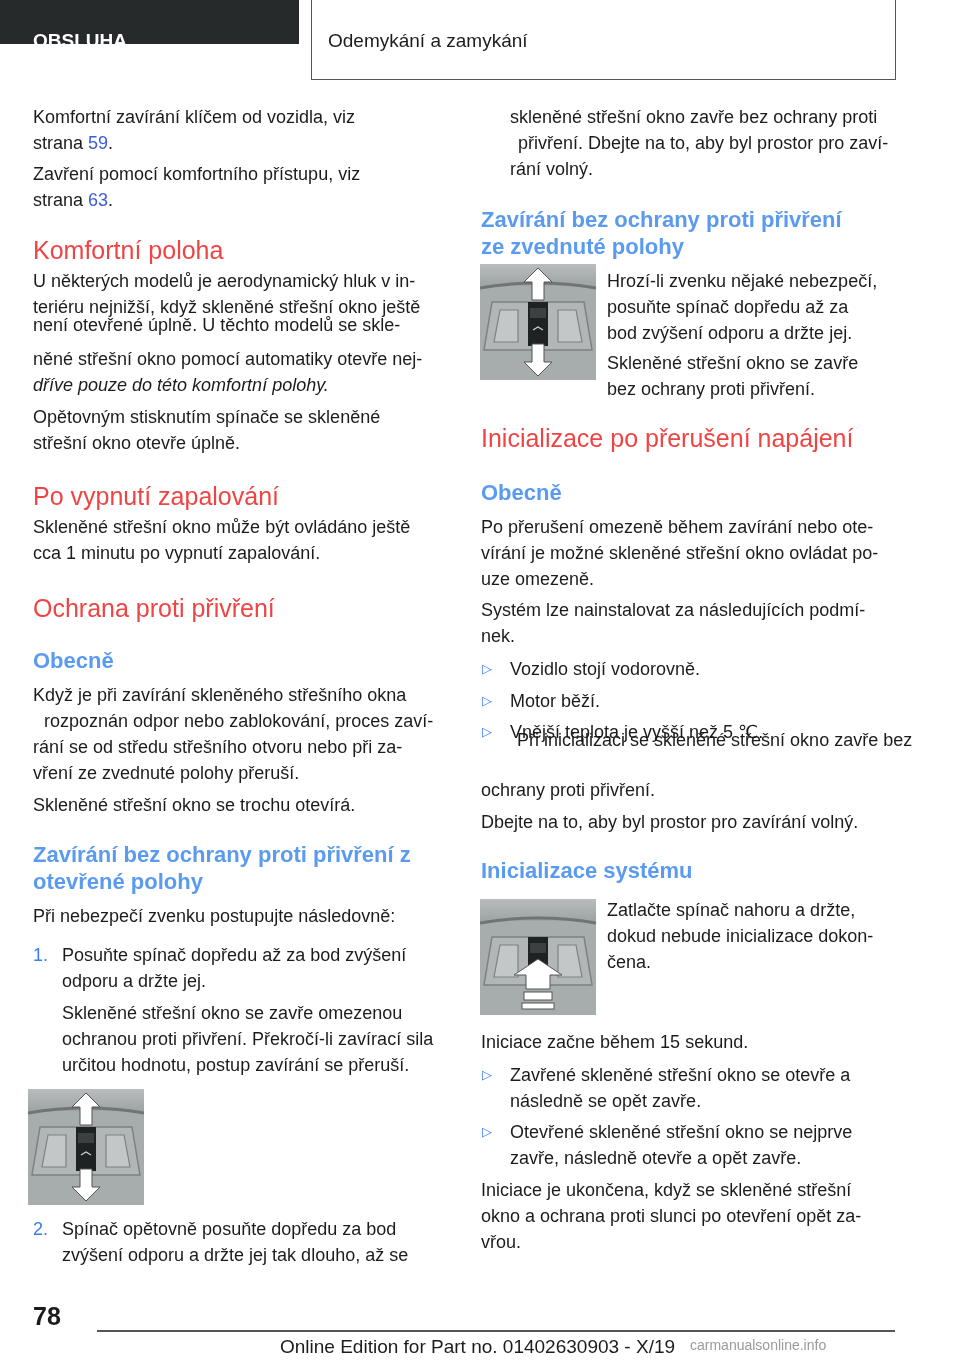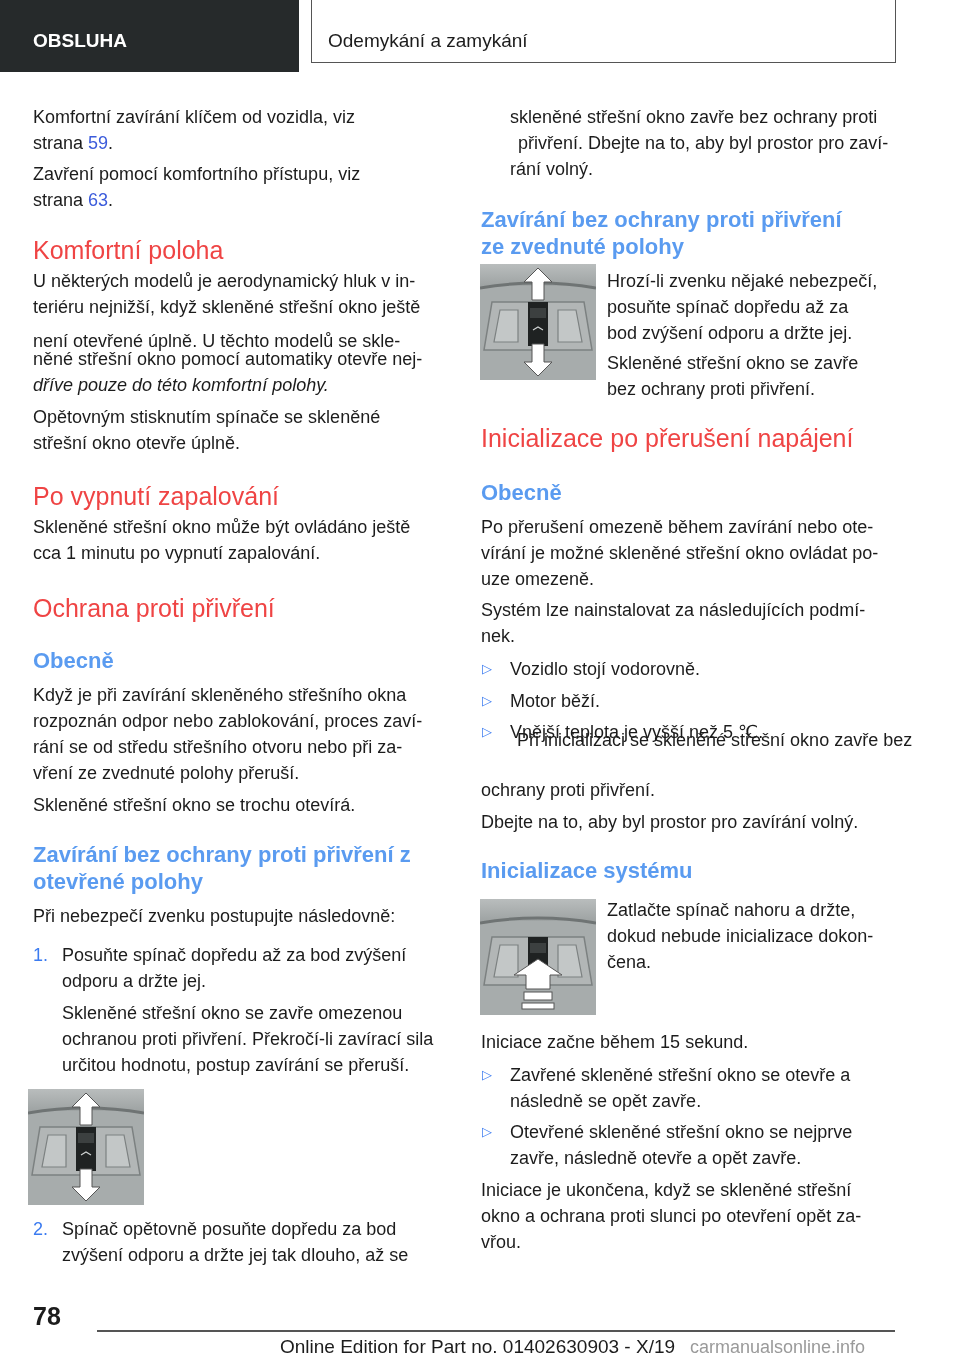--- a/index.html
+++ b/index.html
@@ -1,38 +1,38 @@
 <!DOCTYPE html>
 <html><head>
 <meta charset="utf-8">
 <style>
   * { box-sizing: border-box; margin: 0; padding: 0; }
   html, body { width: 960px; height: 1362px; background: #ffffff; overflow: hidden; }
   body { position: relative; font-family: "Liberation Sans", "DejaVu Sans", sans-serif; color: #1c1c1c; }
 
   
-  .hdr-section { position: absolute; left: 0; top: 0; width: 299px; height: 72px; background: #262a2b; }
+  .hdr-section { position: absolute; left: 0; top: 0; width: 299px; height: 44px; background: #262a2b; }
   .hdr-section span { position: absolute; left: 33px; top: 30px; color: #ffffff; font-weight: bold; font-size: 19px; letter-spacing: 0px; }
-  .hdr-title { position: absolute; left: 311px; top: 0; width: 585px; height: 63px; border: 1.5px solid #555; border-top: none; background: #fff; }
+  .hdr-title { position: absolute; left: 311px; top: 0; width: 585px; height: 80px; border: 1.5px solid #555; border-top: none; background: #fff; }
   .hdr-title span { position: absolute; left: 16px; top: 30px; font-size: 19px; color: #1c1c1c; }
 
   p.txt { position: absolute; font-size: 18px; line-height: 26px; color: #1c1c1c; white-space: nowrap; }
   .link { color: #3b5bdb; }
   h2.h1 { position: absolute; font-size: 25px; font-weight: normal; color: #ef4444; white-space: nowrap; }
   h3.h2 { position: absolute; font-size: 22px; font-weight: bold; color: #5a9bf0; white-space: nowrap; line-height: 27px; }
 
   .num { position: absolute; color: #3b7bf0; font-size: 18px; line-height: 26px; }
   .tri { position: absolute; color: #3b7bf0; font-size: 13px; line-height: 26px; }
 
   .img { position: absolute; width: 116px; height: 116px; overflow: hidden; background: #a9adad; }
 
   .footer-num { position: absolute; left: 33px; top: 1302px; font-size: 25px; font-weight: bold; color: #1c1c1c; }
   .footer-line { position: absolute; left: 97px; top: 1330px; width: 798px; height: 2px; background: #555; }
   .footer-text { position: absolute; left: 280px; top: 1336px; font-size: 19px; color: #1c1c1c; white-space: nowrap; }
-  .footer-wm { position: absolute; left: 690px; top: 1337px; font-size: 18px; color: #9a9a9a; white-space: nowrap; }
+  .footer-wm { position: absolute; left: 690px; top: 1337px; font-size: 14px; color: #9a9a9a; white-space: nowrap; }
 </style>
 </head>
 <body>
 
 <svg width="0" height="0" style="position:absolute">
   <defs>
     <linearGradient id="ceil" x1="0" y1="0" x2="0" y2="1">
       <stop offset="0" stop-color="#b9bdbd"></stop>
       <stop offset="1" stop-color="#9ea3a3"></stop>
     </linearGradient>
@@ -59,34 +59,34 @@
 
 <div>
   <p class="txt" style="left:33px; top:104px;"><span>Komfortní zavírání klíčem od vozidla, viz</span></p>
   <p class="txt" style="left:33px; top:130px;"><span>strana </span><a class="link">59</a><span>.</span></p>
   <p class="txt" style="left:33px; top:161px;"><span>Zavření pomocí komfortního přístupu, viz</span></p>
   <p class="txt" style="left:33px; top:187px;"><span>strana </span><a class="link">63</a><span>.</span></p>
 
   <h2 class="h1" style="left:33px; top:236px;">Komfortní poloha</h2>
   <p class="txt" style="left:33px; top:268px;">U některých modelů je aerodynamický hluk v in-</p>
   <p class="txt" style="left:33px; top:294px;">teriéru nejnižší, když skleněné střešní okno ještě</p>
-  <p class="txt" style="left:33px; top:328px;">není otevřené úplně. U těchto modelů se skle-</p>
+  <p class="txt" style="left:33px; top:312px;">není otevřené úplně. U těchto modelů se skle-</p>
   <p class="txt" style="left:33px; top:346px;">něné střešní okno pomocí automatiky otevře nej-</p>
   <p class="txt" style="left:33px; top:372px;font-style:italic;">dříve pouze do této komfortní polohy.</p>
   <p class="txt" style="left:33px; top:404px;">Opětovným stisknutím spínače se skleněné</p>
   <p class="txt" style="left:33px; top:430px;">střešní okno otevře úplně.</p>
 
   <h2 class="h1" style="left:33px; top:482px;">Po vypnutí zapalování</h2>
   <p class="txt" style="left:33px; top:514px;">Skleněné střešní okno může být ovládáno ještě</p>
   <p class="txt" style="left:33px; top:540px;">cca 1 minutu po vypnutí zapalování.</p>
 
   <h2 class="h1" style="left:33px; top:594px;">Ochrana proti přivření</h2>
   <h3 class="h2" style="left:33px; top:647px;">Obecně</h3>
   <p class="txt" style="left:33px; top:682px;">Když je při zavírání skleněného střešního okna</p>
-  <p class="txt" style="left:33px; top:708px;">rozpoznán odpor nebo zablokování, proces zaví-</p>
+  <p class="txt" style="left:44px; top:708px;">rozpoznán odpor nebo zablokování, proces zaví-</p>
   <p class="txt" style="left:33px; top:734px;">rání se od středu střešního otvoru nebo při za-</p>
   <p class="txt" style="left:33px; top:760px;">vření ze zvednuté polohy přeruší.</p>
   <p class="txt" style="left:33px; top:792px;">Skleněné střešní okno se trochu otevírá.</p>
 
   <h3 class="h2" style="left:33px; top:841px;">Zavírání bez ochrany proti přivření z</h3>
   <h3 class="h2" style="left:33px; top:868px;">otevřené polohy</h3>
   <p class="txt" style="left:33px; top:903px;">Při nebezpečí zvenku postupujte následovně:</p>
 
   <span class="num" style="left:33px; top:942px;">1.</span>
   <p class="txt" style="left:62px; top:942px;">Posuňte spínač dopředu až za bod zvýšení</p>

